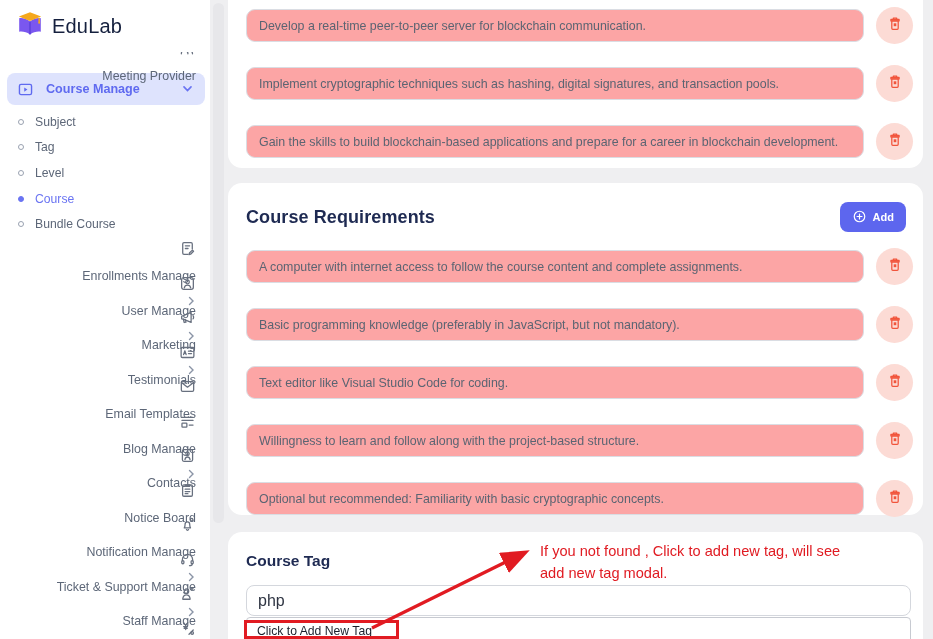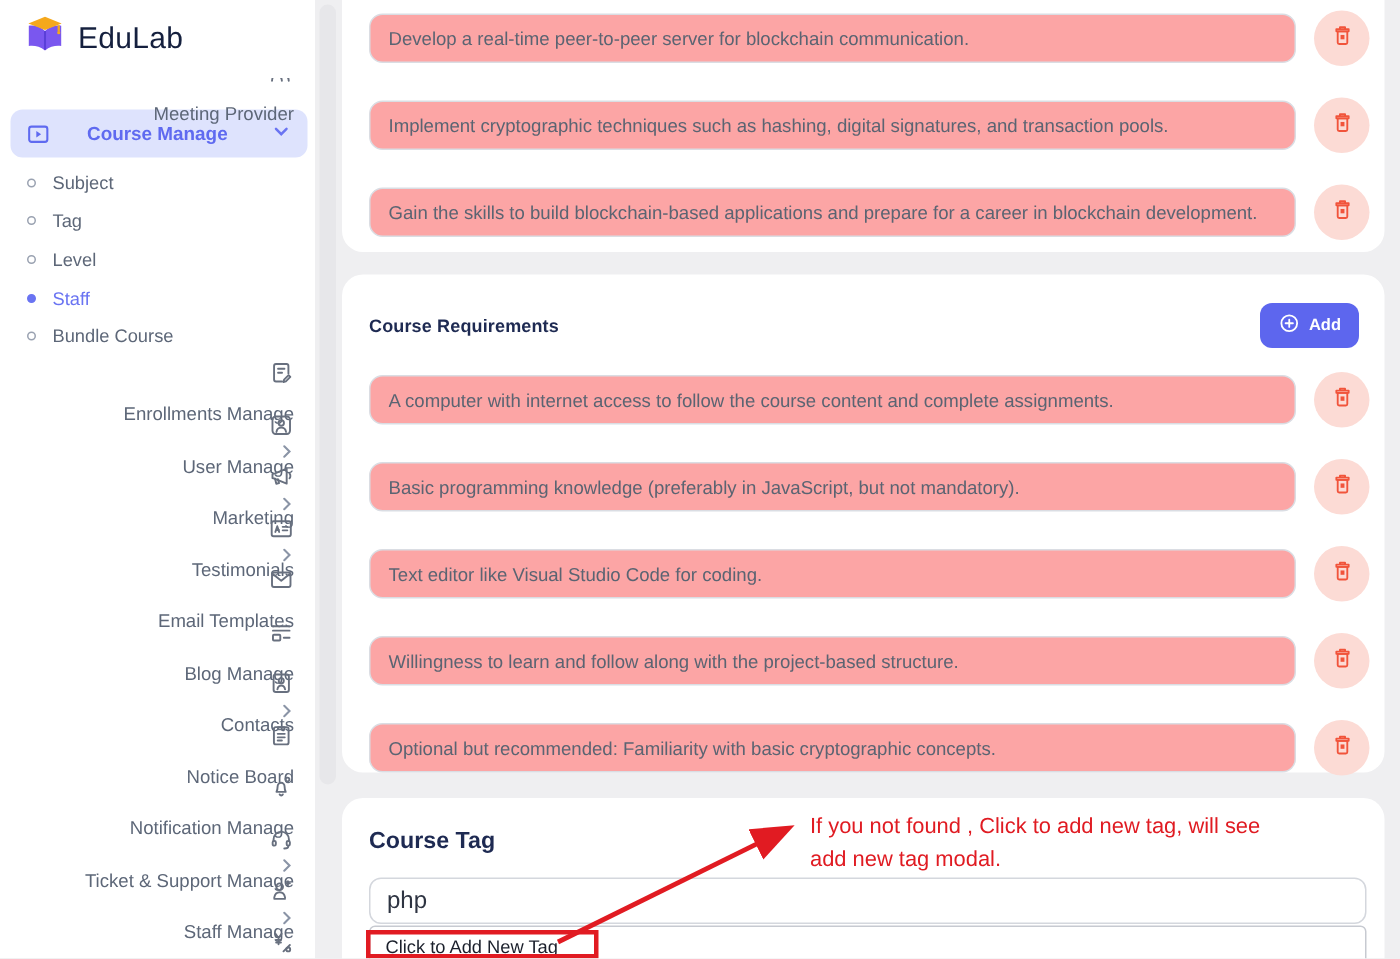--- a/index.html
+++ b/index.html
@@ -13,21 +13,21 @@
   .logo-text { font-size:20px; font-weight:normal; color:#15203e; letter-spacing:.2px; }
 
   .nav-item { display:flex; align-items:flex-end; padding:0 14px 0 16px; gap:12px; color:#5d6778; font-size:12.4px; cursor:pointer;flex-direction:column; }
   .nav-item .icon { width:17px; height:17px; display:flex; align-items:center; justify-content:center; color:#68707f; flex:none; }
   .nav-item .label { flex:1; white-space:nowrap; }
   .nav-item .chev { width:10px; height:10px; flex:none; }
   .nav-item.no-chevron .chev { visibility:hidden; }
 
   .meeting-row { position:absolute; top:40px; left:0; width:210px; height:28px; z-index:4; }
 
-  .group-active { position:absolute; left:7px; top:73px; width:198px; height:32px; background:#dee3fd; border-radius:8px; display:flex; align-items:center; padding:0 12px 0 10px; gap:24px; cursor:pointer; }
+  .group-active { position:absolute; left:7px; top:73px; width:198px; height:32px; background:#dee3fd; border-radius:8px; display:flex; align-items:center; padding:0 12px 0 10px; gap:12px; cursor:pointer; }
   .group-active .icon { width:17px; height:17px; color:#5f6af0; flex:none; }
   .group-active .label { flex:1; color:#5f6af0; font-size:12.6px; font-weight:bold; }
 
   .submenu { position:absolute; left:0; top:109px; width:210px; }
   .submenu-item { height:25.6px; display:flex; align-items:center; padding-left:18px; gap:11px; font-size:12.2px; color:#5d6778; cursor:pointer; }
   .submenu-item .bullet { width:6px; height:6px; border-radius:50%; border:1.4px solid #9aa2b1; background:transparent; flex:none; }
   .submenu-item.active { color:#6a74f2; }
   .submenu-item.active .bullet { border-color:#6a74f2; background:#6a74f2; }
 
   .nav-list { position:absolute; left:0; top:240px; width:210px; }
@@ -35,21 +35,21 @@
 
   .side-scrollbar { position:absolute; left:213px; top:3px; width:11px; height:520px; border-radius:6px; background:#e7e7ea; z-index:2; }
 
   
   .card { position:absolute; left:228px; width:695px; background:#fff; border-radius:14px; }
   .card-outcomes { top:-20px; height:188px; padding-top:27px; }
   .card-requirements { top:183px; height:332px; padding-top:19px; }
   .card-tag { top:532px; height:130px; }
 
   .card-head { display:flex; align-items:center; justify-content:space-between; padding:0 17px 0 18px; height:30px; margin-bottom:16px; }
-  .card-title { font-size:12px; font-weight:bold; color:#1e2a52; letter-spacing:.1px; }
+  .card-title { font-size:18px; font-weight:bold; color:#1e2a52; letter-spacing:.1px; }
   .add-btn { display:flex; align-items:center; gap:6px; background:#5d66ee; color:#fff; border:none; border-radius:8px; height:30px; padding:0 12px; font-size:11px; font-weight:bold; font-family:inherit; cursor:pointer; }
 
   .input-row { display:flex; align-items:center; gap:12px; margin:0 10px 21px 18px; }
   .text-input { width:620px; height:33px; border:1px solid #dadde3; border-radius:9px; padding:0 12px; font-size:12.4px; color:#5b6472; background:#fca5a5; font-family:inherit; outline:none; }
   .trash-btn { width:37px; height:37px; border-radius:50%; background:#fcdbd5; color:#f1543b; border:none; display:flex; align-items:center; justify-content:center; cursor:pointer; flex:none; }
 
   .tag-title { position:absolute; left:18px; top:20px; font-size:15.5px; font-weight:bold; color:#1e2a52; }
   .tag-input { position:absolute; left:18px; top:53px; width:665px; height:31px; border:1px solid #d4d7dd; border-radius:8px; padding:0 11px; font-size:16px; color:#2e3442; font-family:inherit; outline:none; }
   .tag-dropdown { position:absolute; left:18px; top:85px; width:665px; height:40px; background:#fff; border:1px solid #c7cad1; border-radius:4px; }
   .tag-dropdown-item { padding:3px 10px; font-size:12.2px; color:#1a1f2b; line-height:20px; cursor:pointer; }
@@ -116,21 +116,21 @@
           <span>Tag</span>
         </div>
 
         <div class="submenu-item">
           <span class="bullet"></span>
           <span>Level</span>
         </div>
 
         <div class="submenu-item active">
           <span class="bullet"></span>
-          <span>Staff</span>
+          <span>Course</span>
         </div>
 
         <div class="submenu-item">
           <span class="bullet"></span>
           <span>Bundle Course</span>
         </div>
       </div>
 
     <nav class="nav-list">
 

